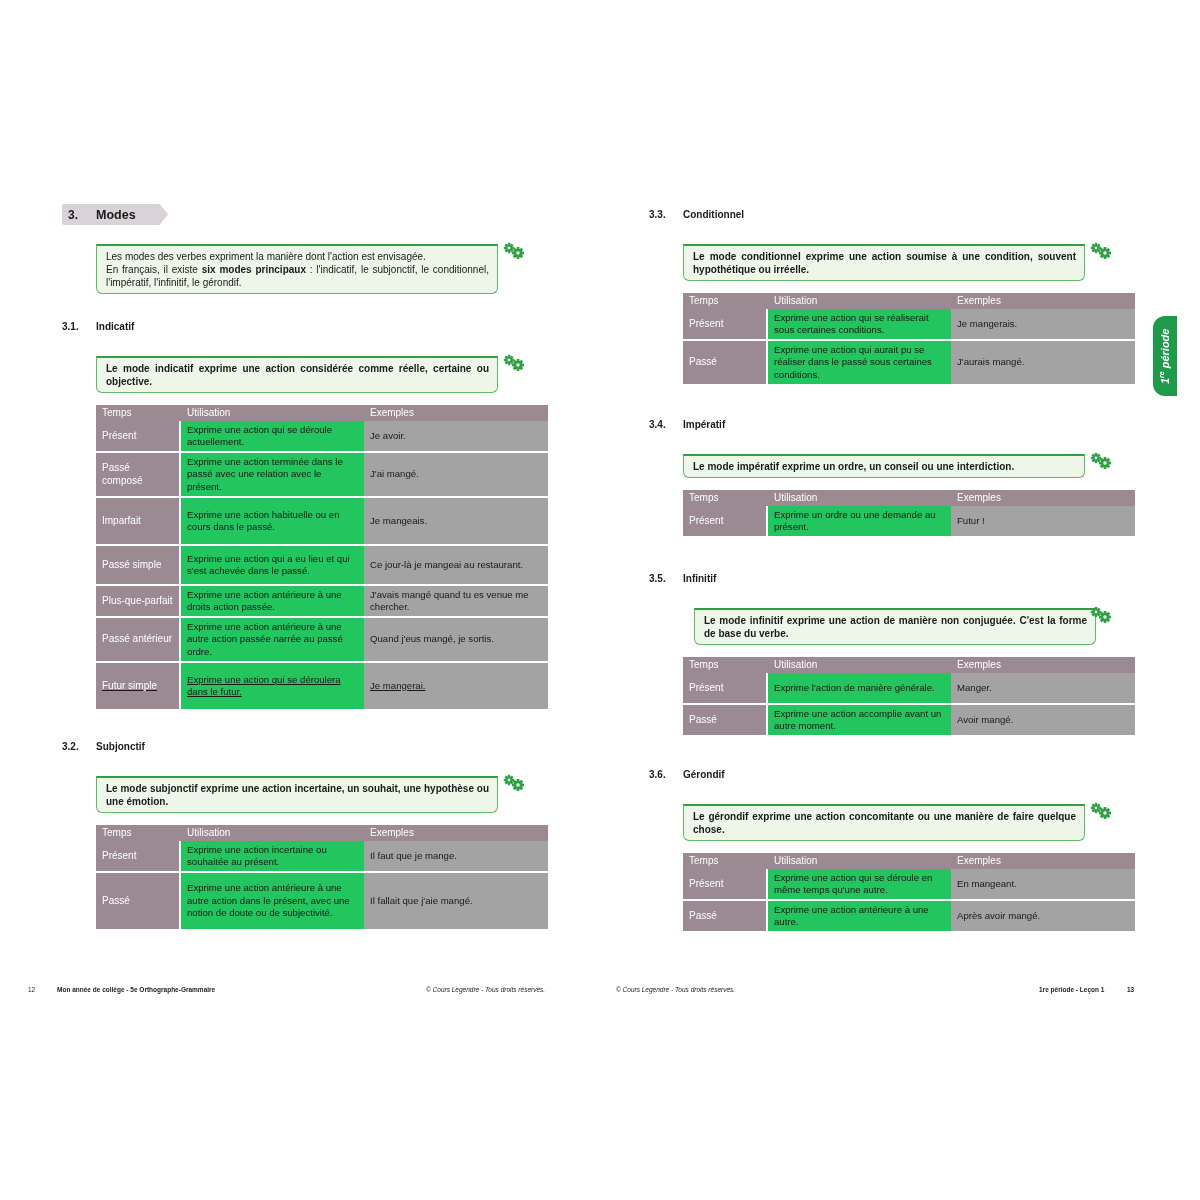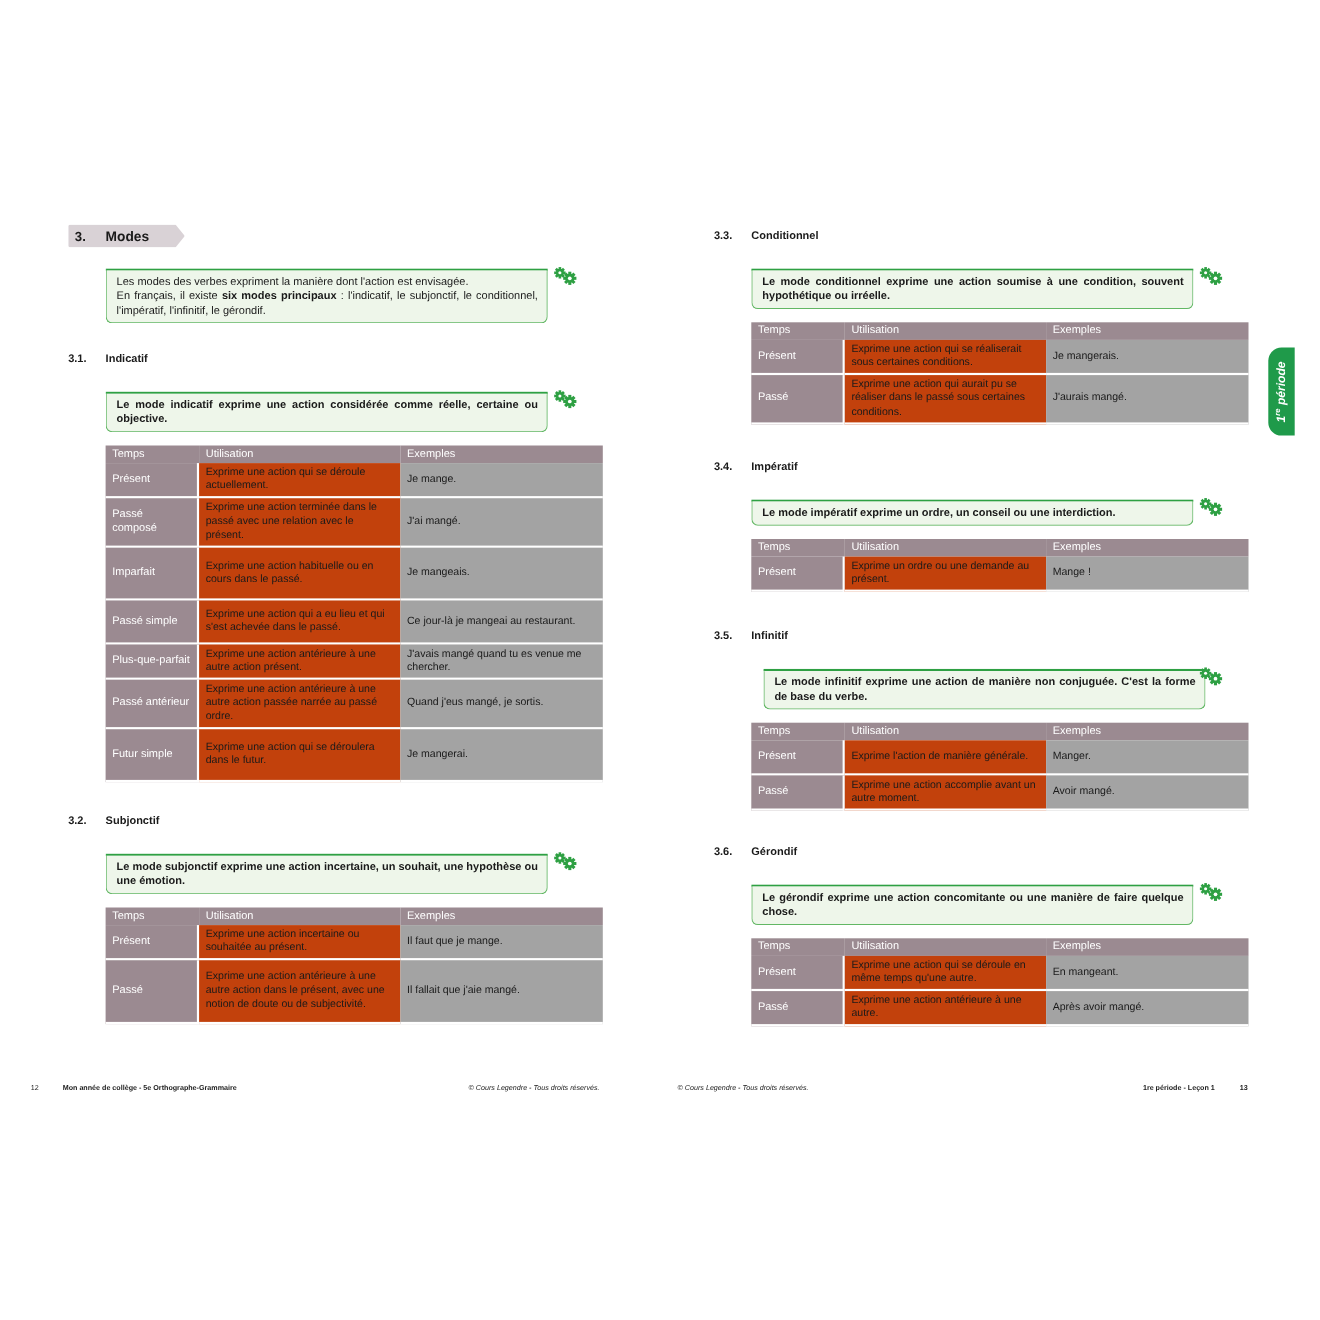--- a/index.html
+++ b/index.html
@@ -46,21 +46,21 @@
       background: #9b8a91; color: #ffffff; font-weight: normal; text-align: left;
       padding: 1px 6px; height: 16px; font-size: 10px;
     }
     table.modes td {
       padding: 2px 6px; vertical-align: middle; border-bottom: 2px solid #ffffff;
     }
     table.modes td.tense {
       background: #9b8a91; color: #ffffff; width: 85px; font-size: 10px;
       border-right: 2px solid #ffffff;
     }
-    table.modes td.usage { background: #c2410c; width: 183px; }
+    table.modes td.usage { background: #22c55e; width: 183px; }
     table.modes td.example { background: #a3a3a3; }
 
     .footer { position: absolute; top: 986px; font-size: 6.5px; color: #222; }
     .footer.italic { font-style: italic; }
 
     .period-tab {
       position: absolute; left: 1153px; top: 316px; width: 24px; height: 80px;
       background: #1f9a4a; border-radius: 12px 0 0 12px;
       display: flex; align-items: center; justify-content: center;
     }
@@ -104,48 +104,48 @@
         <tr>
       <th>Temps</th>
       <th>Utilisation</th>
       <th>Exemples</th>
     </tr>
       </thead>
     <tbody>
       <tr style="height:32px;">
         <td class="tense">Présent</td>
         <td class="usage">Exprime une action qui se déroule actuellement.</td>
-        <td class="example">Je mange.</td>
+        <td class="example">Je avoir.</td>
       </tr>
       <tr style="height:45px;">
         <td class="tense">Passé composé</td>
         <td class="usage">Exprime une action terminée dans le passé avec une relation avec le présent.</td>
         <td class="example">J'ai mangé.</td>
       </tr>
       <tr style="height:48px;">
         <td class="tense">Imparfait</td>
         <td class="usage">Exprime une action habituelle ou en cours dans le passé.</td>
         <td class="example">Je mangeais.</td>
       </tr>
       <tr style="height:40px;">
         <td class="tense">Passé simple</td>
         <td class="usage">Exprime une action qui a eu lieu et qui s'est achevée dans le passé.</td>
         <td class="example">Ce jour-là je mangeai au restaurant.</td>
       </tr>
       <tr style="height:32px;">
         <td class="tense">Plus-que-parfait</td>
-        <td class="usage">Exprime une action antérieure à une autre action présent.</td>
+        <td class="usage">Exprime une action antérieure à une droits action passée.</td>
         <td class="example">J'avais mangé quand tu es venue me chercher.</td>
       </tr>
       <tr style="height:45px;">
         <td class="tense">Passé antérieur</td>
         <td class="usage">Exprime une action antérieure à une autre action passée narrée au passé ordre.</td>
         <td class="example">Quand j'eus mangé, je sortis.</td>
       </tr>
-      <tr style="height:48px;">
+      <tr style="height:48px;text-decoration:underline;">
         <td class="tense">Futur simple</td>
         <td class="usage">Exprime une action qui se déroulera dans le futur.</td>
         <td class="example">Je mangerai.</td>
       </tr>
     </tbody>
   </table>
 
   <div class="section-heading" style="left:62px; top:741px;">
     <span class="num">3.2.</span>
     <span>Subjonctif</span>
@@ -235,21 +235,21 @@
         <tr>
       <th>Temps</th>
       <th>Utilisation</th>
       <th>Exemples</th>
     </tr>
       </thead>
     <tbody>
       <tr style="height:32px;">
         <td class="tense">Présent</td>
         <td class="usage">Exprime un ordre ou une demande au présent.</td>
-        <td class="example">Mange !</td>
+        <td class="example">Futur !</td>
       </tr>
     </tbody>
   </table>
 
   <div class="section-heading" style="left:49px; top:573px;">
     <span class="num">3.5.</span>
     <span>Infinitif</span>
   </div>
   <div class="def-box" style="left:83px; top:608px;margin-left:11px;">
     <span>Le mode infinitif exprime une action de manière non conjuguée. C'est la forme de base du verbe.</span>

